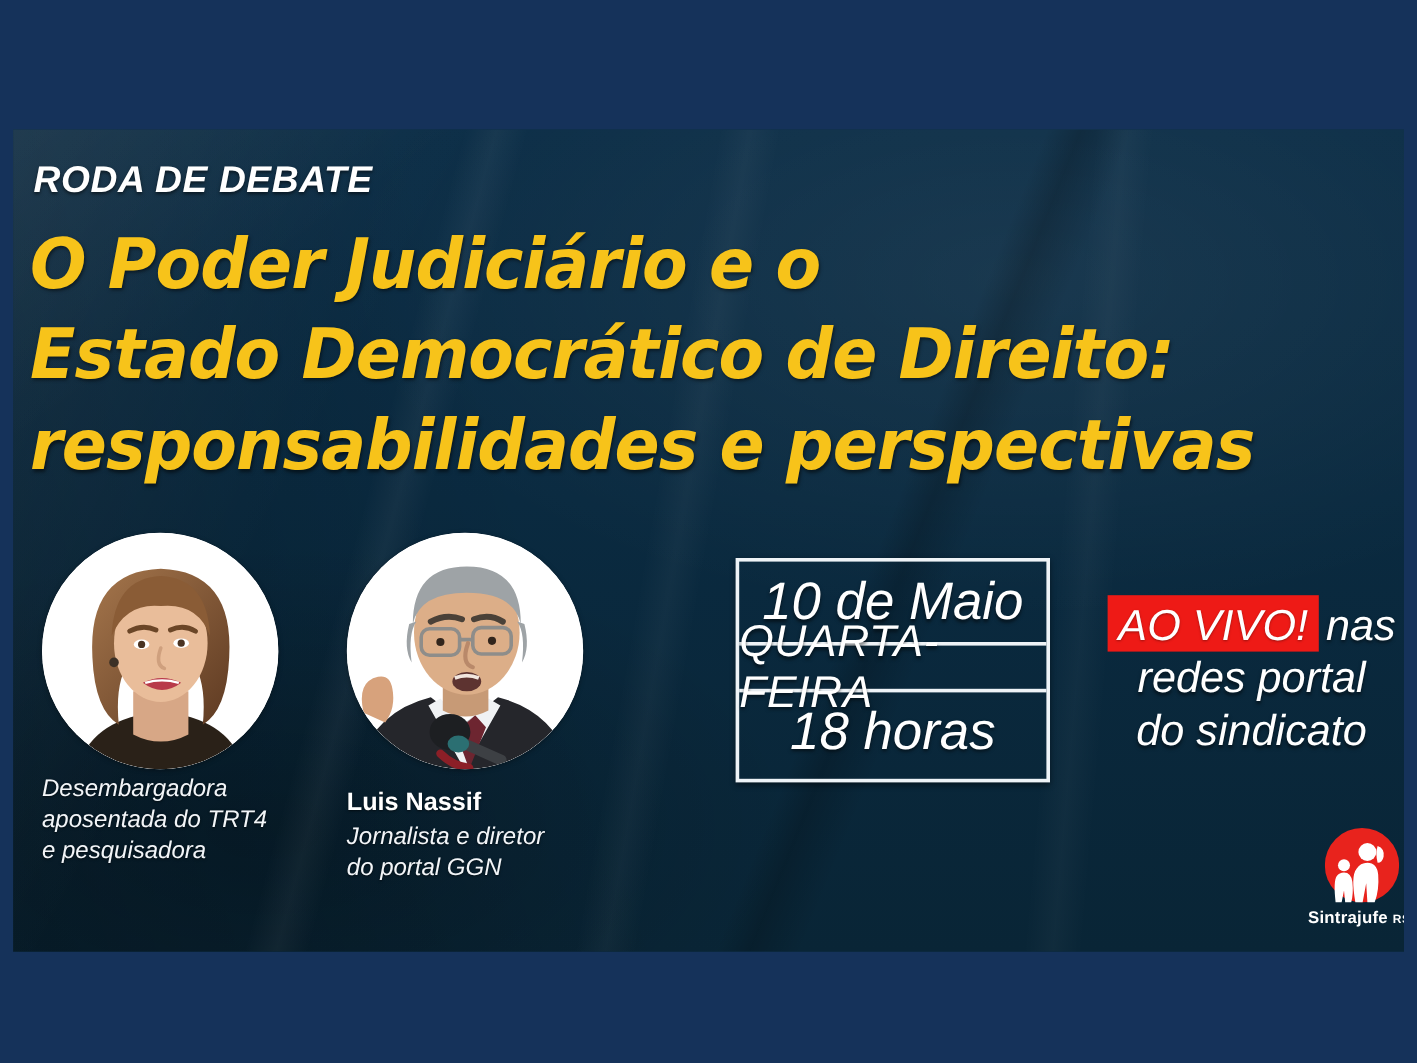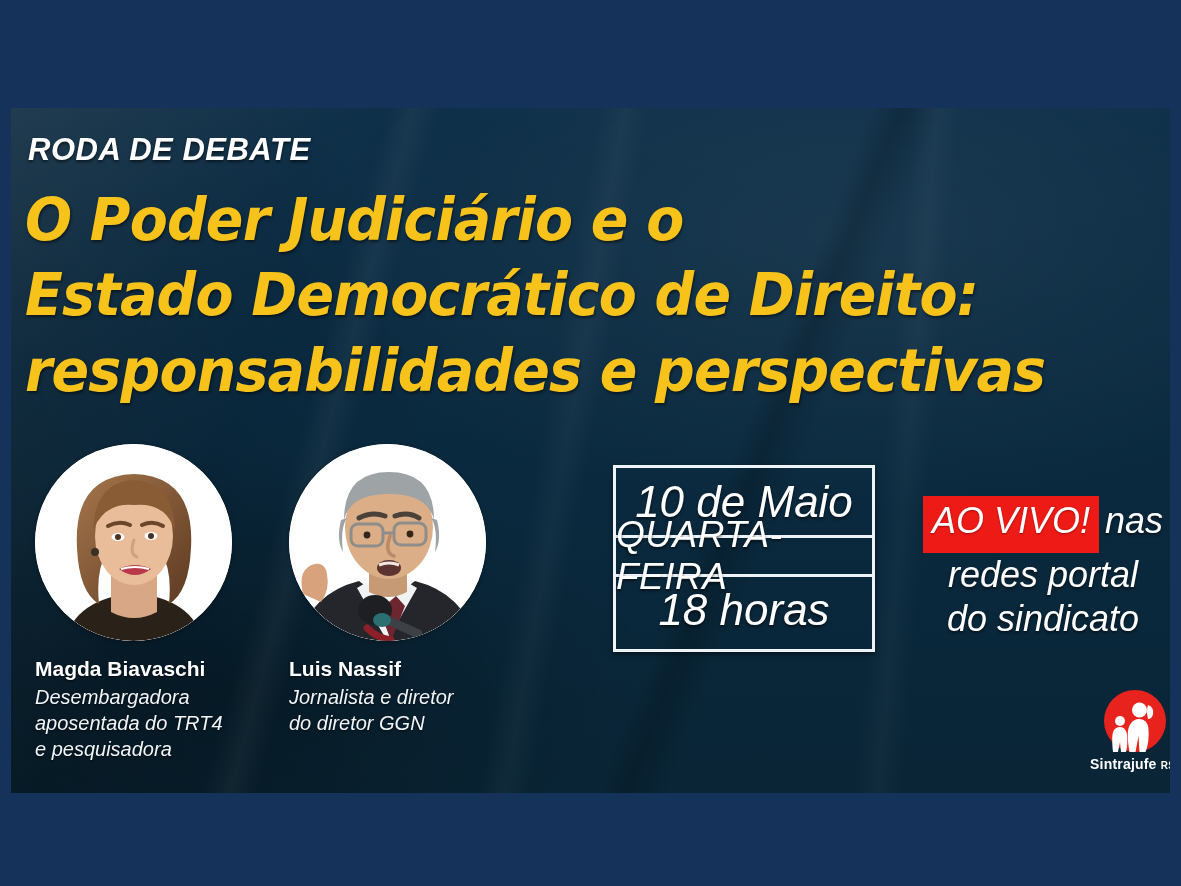--- a/index.html
+++ b/index.html
@@ -125,21 +125,21 @@
     font-style:italic;
     font-size:36px;
     line-height:1.22;
     text-shadow:0 2px 3px rgba(0,0,0,.55);
   }
   .live .l1{white-space:nowrap;}
   .live .badge{
     display:inline-block;
     background:#ee1a16;
     color:#ffffff;
-    padding:3px 9px 10px 9px;
+    padding:3px 9px 0 9px;
     margin-right:6px;
     text-shadow:0 1px 2px rgba(0,0,0,.35);
   }
   .live .l2,.live .l3{white-space:nowrap;}
 
   
   .logo{
     position:absolute;left:1063px;top:582px;
     width:90px;text-align:left;margin-left:16px;
   }
@@ -204,21 +204,20 @@
 
               <path d="M99 96 q-5 14 3 17" stroke="#cfa07e" stroke-width="3" fill="none" stroke-linecap="round"></path>
 
               <path d="M84 125 q16-8 32 0 q-16 12-32 0z" fill="#b83a4a"></path>
               <path d="M86 125 q14-4 28 0" stroke="#ffffff" stroke-width="2" fill="none"></path>
 
               <circle cx="60" cy="108" r="4" fill="#3b3026"></circle>
             </g>
           </svg>
         </div>
-        <div class="nm">Magda Biavaschi</div>
         <div class="rl">
           <span>Desembargadora</span>
           <span>aposentada do TRT4</span>
           <span>e pesquisadora</span>
         </div>
       </div>
 
       <div class="spk b">
         <div class="avatar">
           <svg viewBox="0 0 197 197" xmlns="http://www.w3.org/2000/svg" aria-hidden="true">
@@ -264,21 +263,21 @@
               <ellipse cx="86" cy="166" rx="17" ry="15" fill="#1d1f22"></ellipse>
               <rect x="96" y="170" width="42" height="9" rx="4" transform="rotate(24 96 170)" fill="#3d4044"></rect>
               <ellipse cx="93" cy="176" rx="9" ry="7" fill="#2b6f72"></ellipse>
               <path d="M78 184 q10 10 24 12" stroke="#8c1f27" stroke-width="7" fill="none" stroke-linecap="round"></path>
             </g>
           </svg>
         </div>
         <div class="nm">Luis Nassif</div>
         <div class="rl">
           <span>Jornalista e diretor</span>
-          <span>do diretor GGN</span>
+          <span>do portal GGN</span>
         </div>
       </div>
 
     </div>
 
     <div class="datebox">
       <div class="row r1">10 de Maio</div>
       <div class="row r2">QUARTA-FEIRA</div>
       <div class="row r3">18 horas</div>
     </div>

